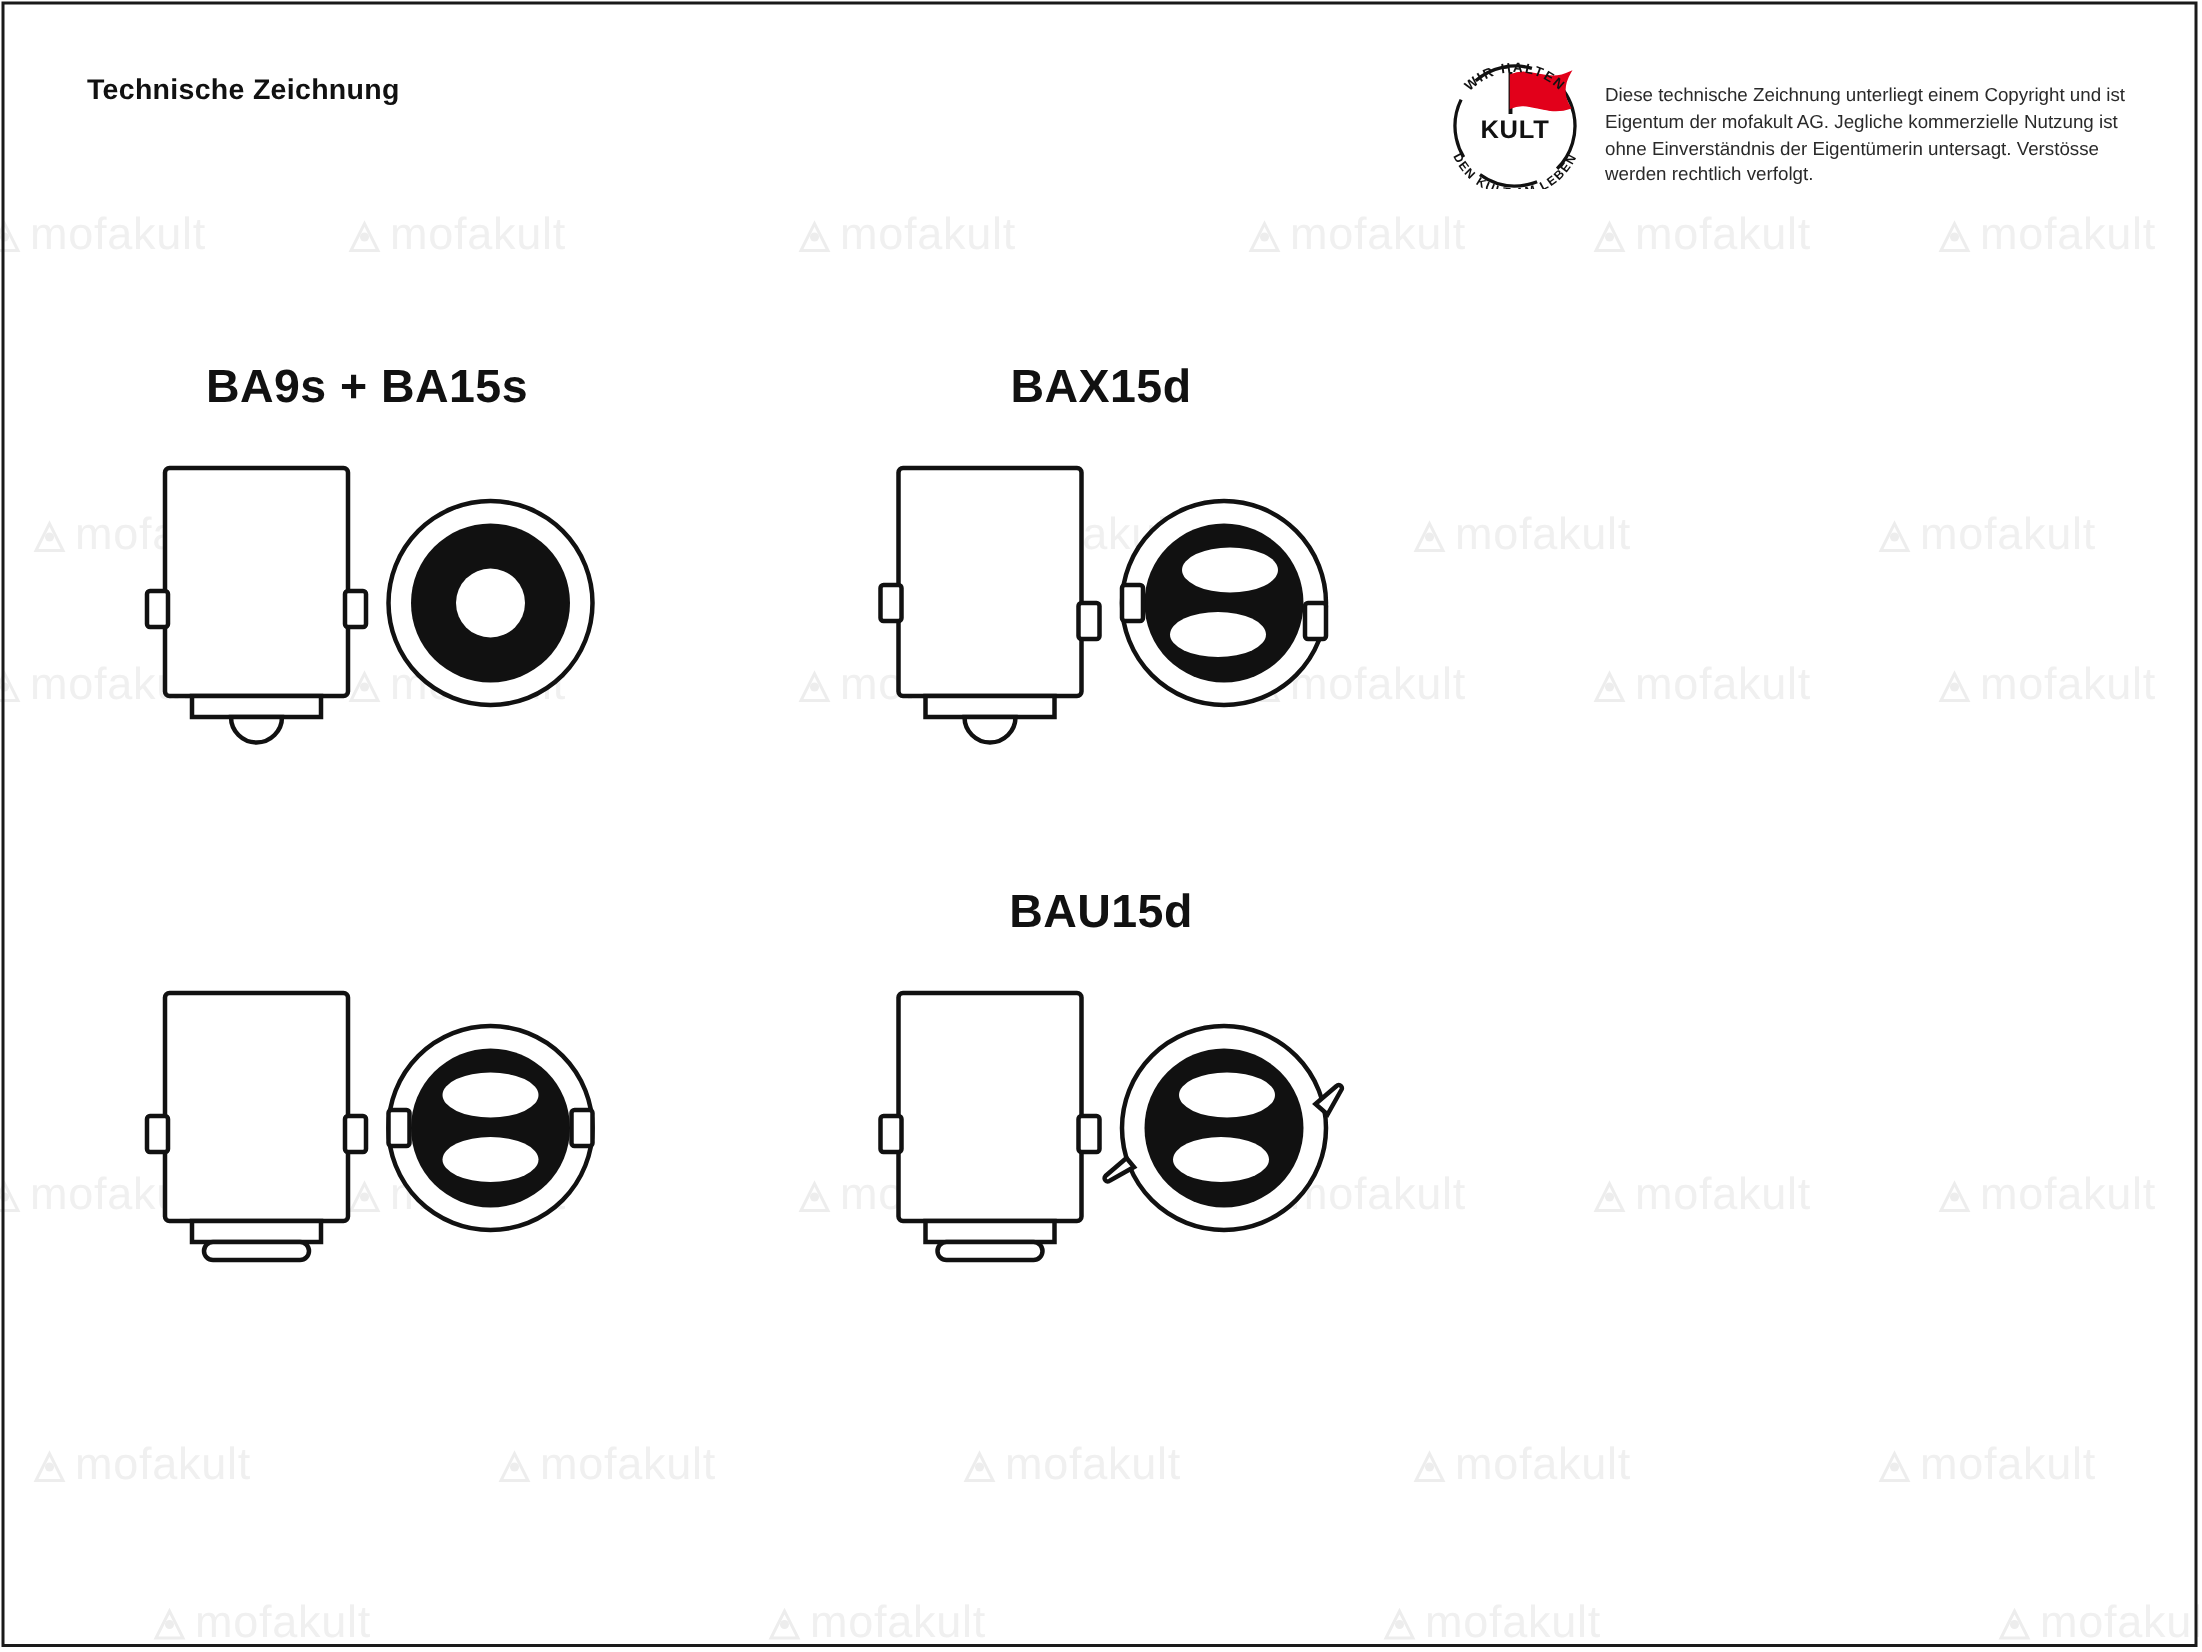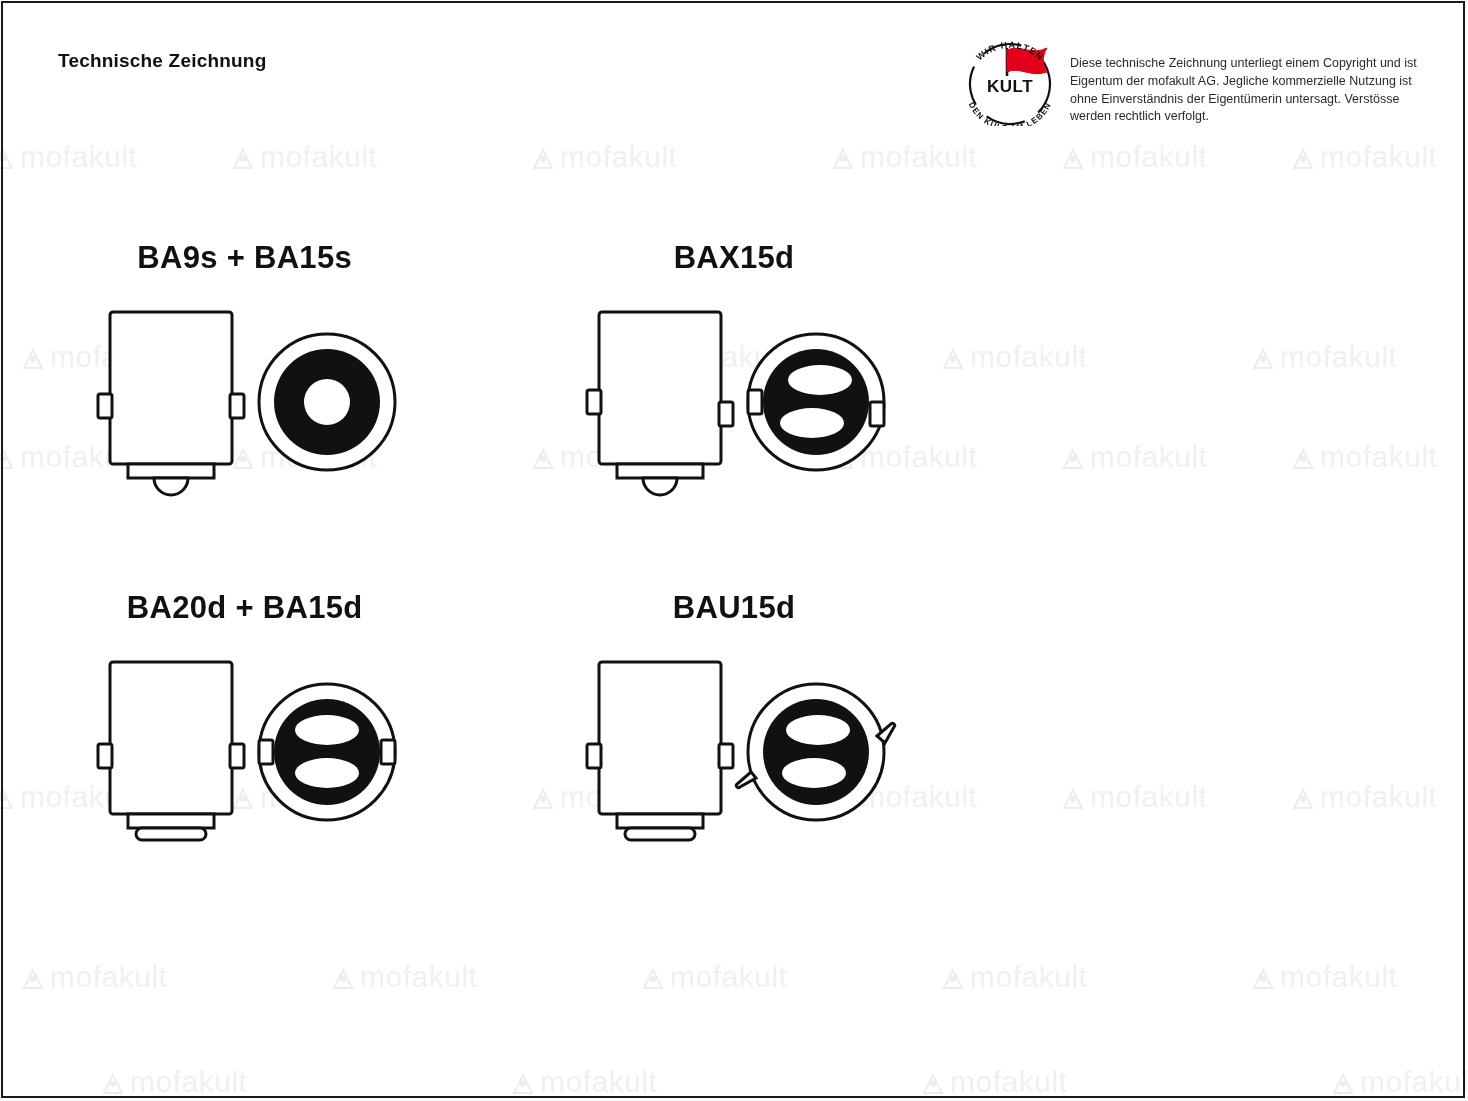--- a/index.html
+++ b/index.html
@@ -467,21 +467,20 @@
           </g>
         </svg>
       </div>
     </div>
 
   </div>
 
   <div class="grid-row">
 
     <div class="cell">
-      <div class="cell-title">BA20d + BA15d</div>
       <div class="cell-art">
         <svg viewBox="0 0 330 210" width="330" height="210">
           <g stroke="#111" stroke-width="3" fill="#fff">
             <rect x="30" y="22" width="122" height="152" rx="3"></rect>
             <rect x="18" y="104" width="14" height="24" rx="2"></rect>
             <rect x="150" y="104" width="14" height="24" rx="2"></rect>
             <rect x="48" y="174" width="86" height="14"></rect>
             <path d="M62 188 h58 a6 6 0 0 1 0 12 h-58 a6 6 0 0 1 0 -12 Z" fill="#fff"></path>
           </g>
           <g>

